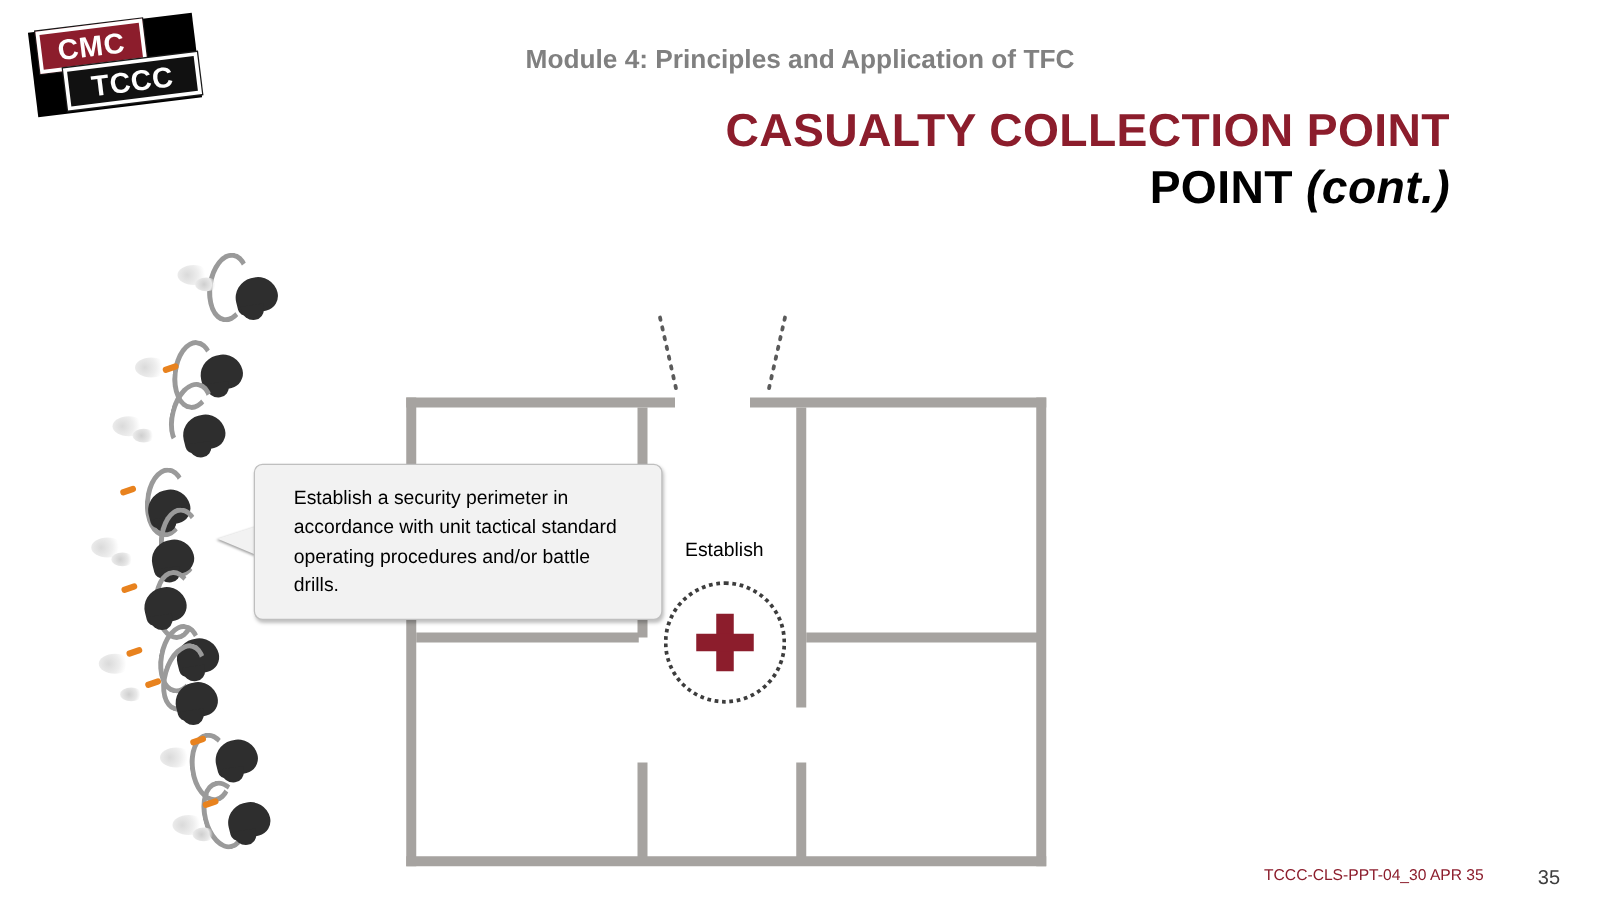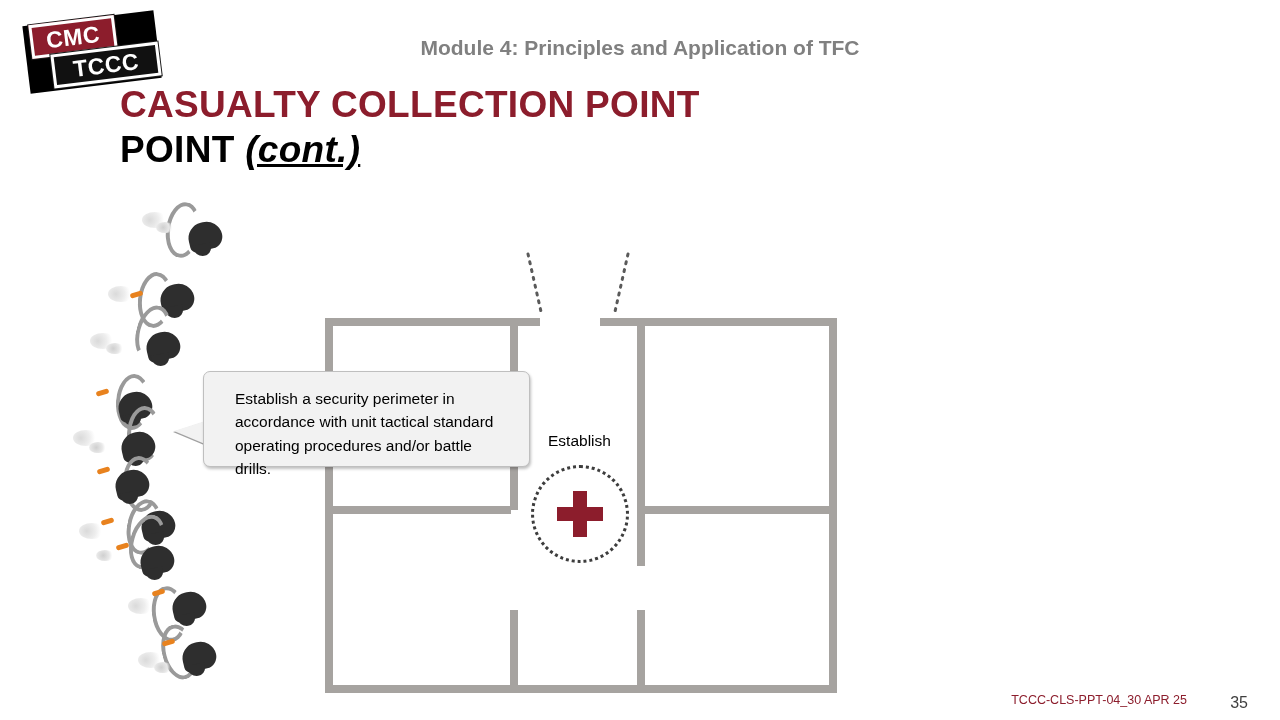--- a/index.html
+++ b/index.html
@@ -59,34 +59,33 @@
     position: absolute;
     top: 36px; left: 0; width: 1280px;
     text-align: center;
     font-size: 21px;
     font-weight: bold;
     color: #808080;
   }
   .main-title {
     position: absolute;
     top: 82px; left: 120px; width: 1040px;
-    text-align: left;
+    text-align: right;
     font-size: 37px;
     font-weight: bold;
     color: #8c1d2c;
     line-height: 1.22;
     letter-spacing: 0.3px;
   }
   .main-title .line2 {
     color: #000000;
   }
   .main-title .line2 .cont {
     font-style: italic;
     color: #000000;
-    text-decoration: underline;
   }
   .wall {
     position: absolute;
     background: #a6a3a0;
   }
 
   
   .supplies-label {
     position: absolute;
     left: 548px; top: 432px;
@@ -111,21 +110,21 @@
 
   
   .door-dots {
     position: absolute;
   }
 
   
   .callout {
     position: absolute;
     left: 203px; top: 371px;
-    width: 327px; height: 96px;
+    width: 327px; height: 125px;
     background: #f2f2f2;
     border: 1px solid #bfbfbf;
     border-radius: 7px;
     box-shadow: 1px 2px 3px rgba(0,0,0,0.25);
   }
   .callout-text {
     position: absolute;
     left: 31px; top: 15px;
     width: 272px;
     font-size: 15.5px;
@@ -330,14 +329,14 @@
 
   <div class="figure" style="left:138px; top:628px;">
     <div class="fig-arc" style="left:24px; top:-4px; transform:rotate(-14deg);"></div>
     <div class="helmet" style="left:44px; top:14px;"></div>
     <div class="muzzle" style="left:24px; top:12px;"></div>
     <div class="smoke" style="left:0px; top:24px;"></div>
     <div class="smoke2" style="left:16px; top:34px;"></div>
   </div>
 </div>
 
-<div class="footer-code">TCCC-CLS-PPT-04_30 APR 25</div>
+<div class="footer-code">TCCC-CLS-PPT-04_30 APR 35</div>
 <div class="page-num">35</div>
 
 </body></html>

